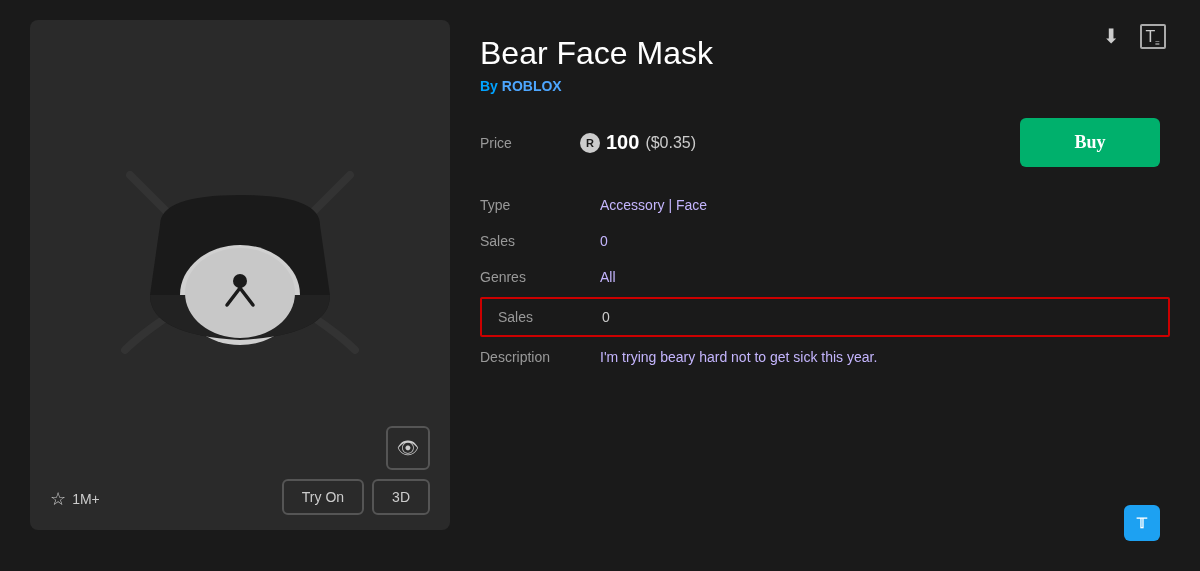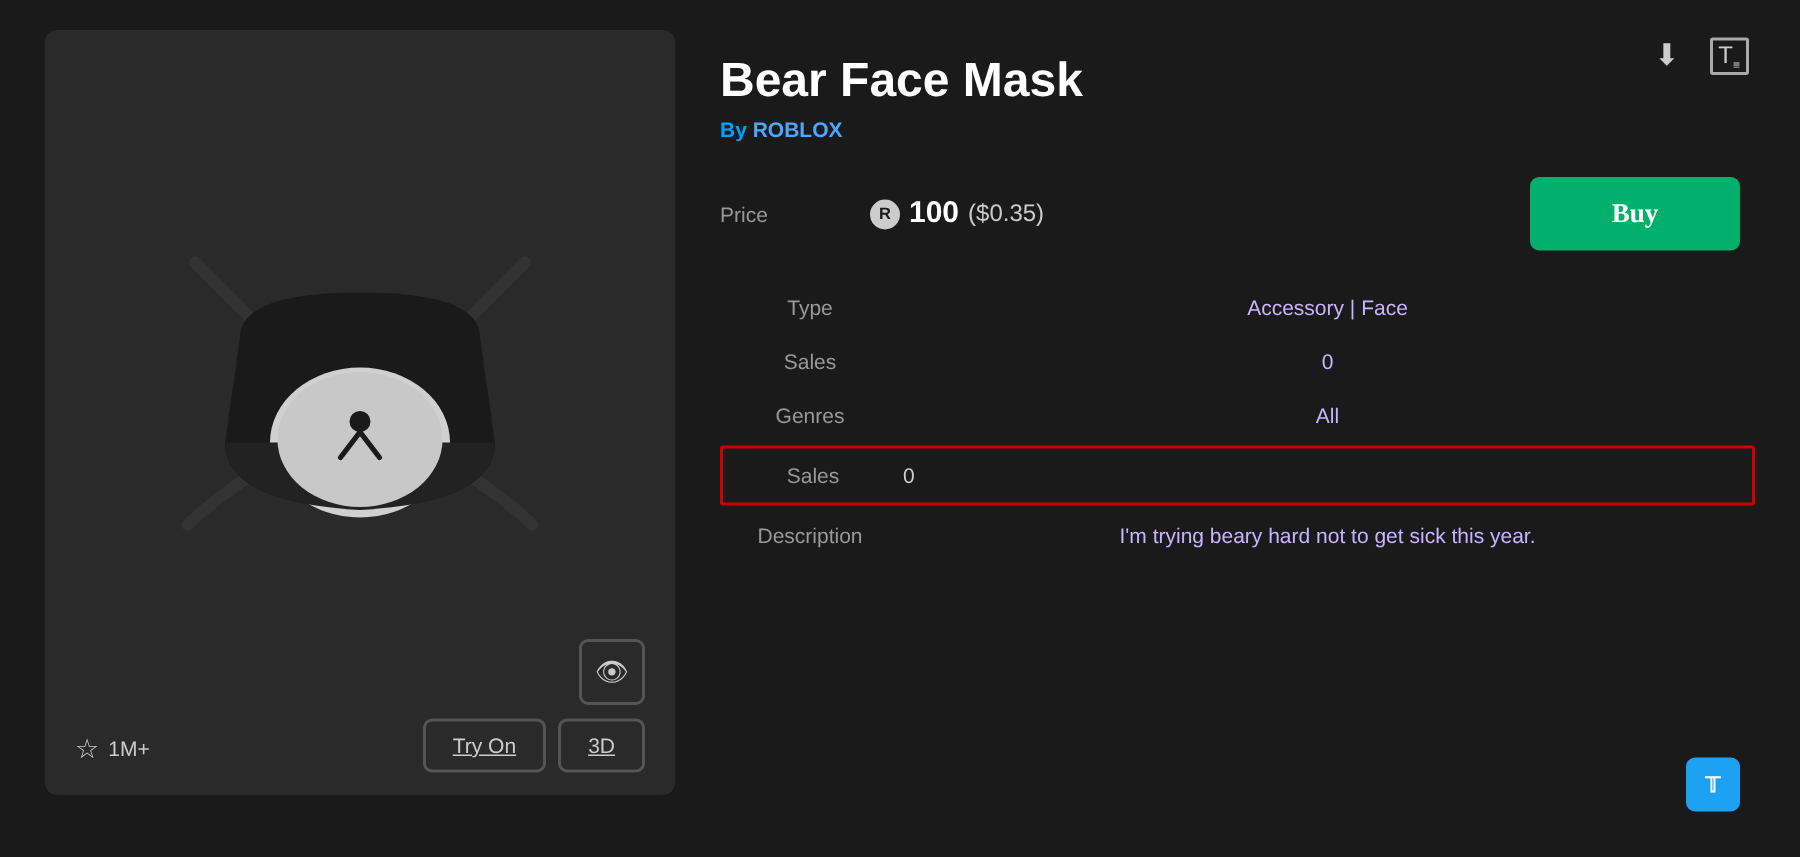--- a/index.html
+++ b/index.html
@@ -82,21 +82,20 @@
 
     .try-on-btn, .three-d-btn {
       background: transparent;
       border: 2px solid #555;
       border-radius: 6px;
       color: #ccc;
       padding: 8px 18px;
       font-size: 14px;
       cursor: pointer;
       font-weight: 500;
-      text-decoration: underline;
     }
 
     .star-rating {
       position: absolute;
       bottom: 20px;
       left: 20px;
       display: flex;
       align-items: center;
       gap: 6px;
       color: #ccc;
@@ -127,21 +126,21 @@
       background: transparent;
       border: none;
       color: #ccc;
       font-size: 20px;
       cursor: pointer;
       padding: 4px;
     }
 
     .item-title {
       font-size: 32px;
-      font-weight: bold;
+      font-weight: normal;
       color: #ffffff;
       margin-bottom: 6px;
       margin-top: 5px;
     }
 
     .item-by {
       font-size: 14px;
       color: #999;
       margin-bottom: 24px;
     }
@@ -205,21 +204,20 @@
       font-weight: bold;
       cursor: pointer;
       min-width: 140px;
       font-family: Liberation Serif, serif;
     }
 
     .details-grid {
       display: grid;
       grid-template-columns: 120px 1fr;
       gap: 0;
-      text-align: center;
     }
 
     .detail-row {
       display: contents;
     }
 
     .detail-label {
       font-size: 14px;
       color: #999;
       padding: 10px 0;

